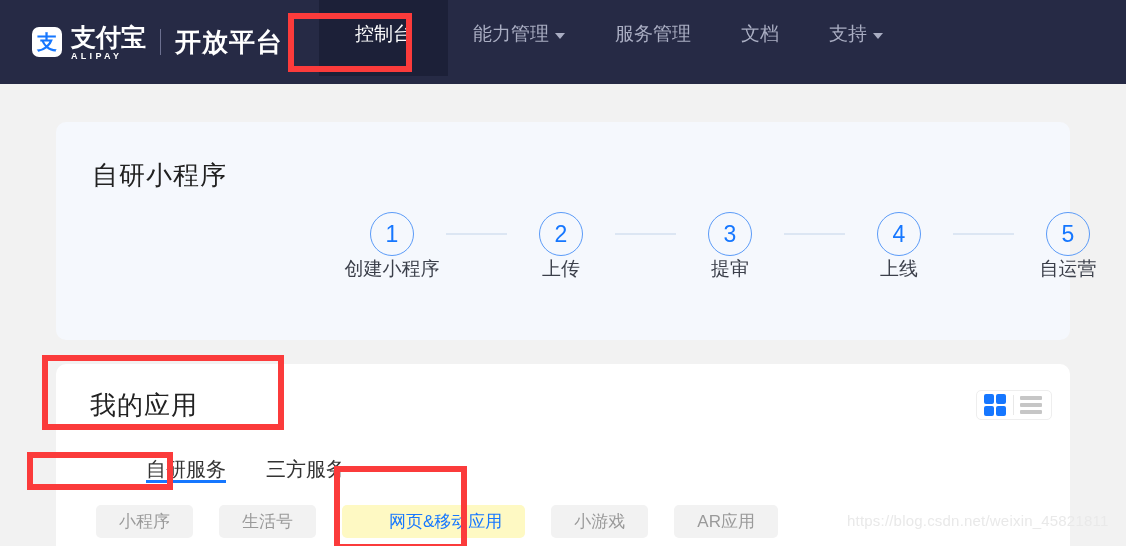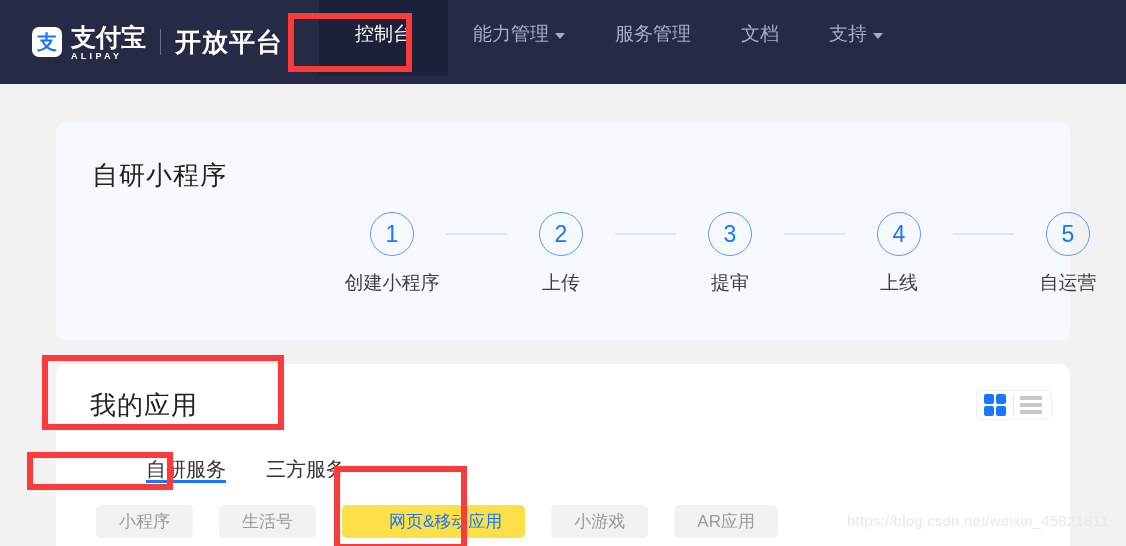--- a/index.html
+++ b/index.html
@@ -156,21 +156,20 @@
     border: 1.5px solid #5b9bf8;
     display: flex;
     align-items: center;
     justify-content: center;
     color: #1677ff;
     font-size: 23px;
     background: transparent;
     box-sizing: border-box;
   }
   .step-label {
-    margin-top: 14px;
     font-size: 19px;
     color: #3b3f4a;
     white-space: nowrap;
   }
   .step-line {
     width: 61px;
     height: 2px;
     background: #dce6f3;
     margin-top: 21px;
     flex: none;
@@ -284,21 +283,21 @@
     background: #f2f2f2;
     color: #9a9a9a;
     font-size: 17px;
     padding: 0 23px;
     margin-right: 26px;
     white-space: nowrap;
     cursor: pointer;
     box-sizing: border-box;
   }
   .pill.selected {
-    background: #fde047;
+    background: #fef9c3;
     color: #1677ff;
     padding-left: 47px;
   }
 
   
   .annot {
     position: absolute;
     border: 6px solid #fb3b3b;
     box-sizing: border-box;
     pointer-events: none;

